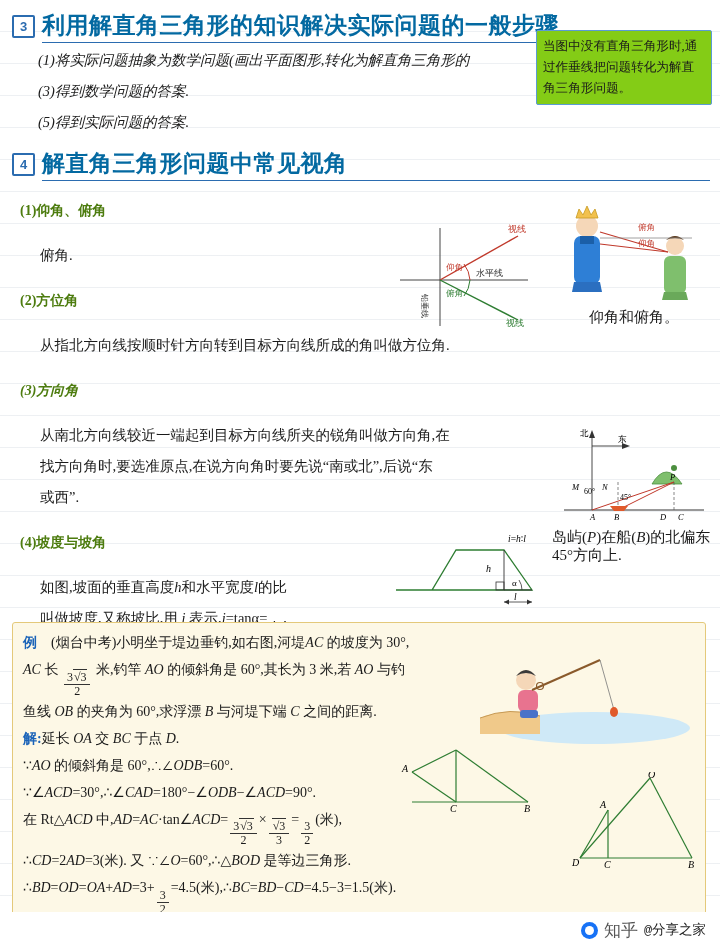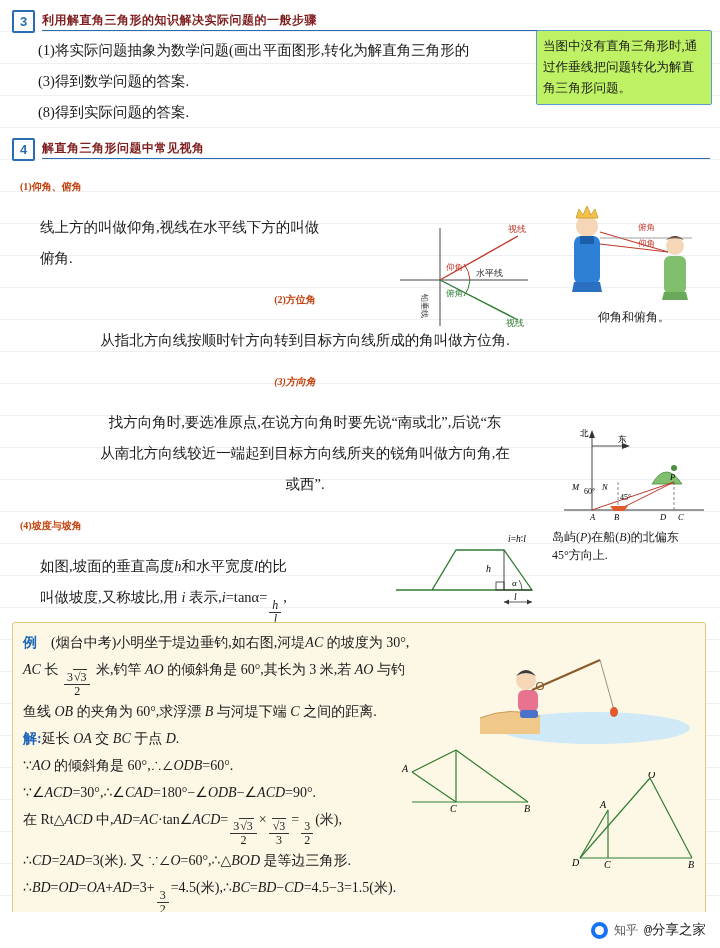--- a/index.html
+++ b/index.html
@@ -27,45 +27,45 @@
   .sec-head{display:flex;align-items:center;gap:7px;margin:4px 0 2px 2px;}
   .sec-num{
     width:19px;height:19px;flex:0 0 19px;
     border:2px solid #2b6cb0;color:#2b6cb0;
     font-family:"Liberation Sans", sans-serif;
     font-size:13px;font-weight:bold;
     display:flex;align-items:center;justify-content:center;
     border-radius:2px;background:#fff;
   }
   .sec-title{
-    font-size:12px;font-weight:bold;color:#7f1d1d;
+    font-size:23px;font-weight:bold;color:#0369a1;
     letter-spacing:0.5px;
     border-bottom:1.6px solid #2b6cb0;
     padding-bottom:1px;flex:1;
   }
 
   
   .ln{font-size:14.5px;line-height:31px;margin:0;}
   .ind{padding-left:28px;}
   .ind2{padding-left:46px;}
-  .sub-head{color:#c2410c;font-weight:bold;font-size:10px;line-height:31px;}
+  .sub-head{color:#4d7c0f;font-weight:bold;font-size:14px;line-height:31px;}
   i,.it{font-family:"Liberation Serif", serif;font-style:italic;}
 
   
   .note-box{
     position:absolute;right:8px;top:30px;width:162px;
     border:1px solid #5b9bd5;border-radius:2px;
-    background:#bef264;
+    background:#84cc16;
     padding:5px 6px;
     font-size:12.6px;line-height:21px;color:#1a1a1a;
   }
 
   
   .fig{position:absolute;}
-  .cap{font-size:12px;text-align:center;line-height:18px;}
+  .cap{font-size:15px;text-align:center;line-height:18px;}
 
   
   .example{
     position:absolute;left:12px;top:622px;width:694px;
     border:1px solid #e4c97a;background:#fdf8e6;border-radius:3px;
     padding:6px 10px 8px 10px;
     box-sizing:border-box;
   }
   .ex-line{font-size:14px;line-height:27px;margin:0;}
   .ex-tag{color:#1a63b8;font-weight:bold;}
@@ -73,65 +73,64 @@
   .frac .num{border-bottom:1px solid #333;padding:0 3px;}
   .frac .den{padding:0 3px;}
   .rad{border-top:1px solid #333;padding:0 1px;}
 
   
   .footer{
     position:absolute;left:0;right:0;bottom:0;height:36px;
     background:#fff;display:flex;align-items:center;justify-content:flex-end;
     padding-right:14px;gap:6px;
   }
-  .zh-logo{font-size:12px;color:#555;font-family:"Liberation Sans", sans-serif;}
+  .zh-logo{font-size:17px;color:#555;font-family:"Liberation Sans", sans-serif;}
   .zh-user{font-size:13.5px;color:#222;font-family:Liberation Mono, monospace;}
   .zh-av{width:17px;height:17px;border-radius:50%;background:#1772f6;display:inline-block;position:relative;}
   .zh-av::after{content:"";position:absolute;left:4px;top:4px;width:9px;height:9px;border-radius:50%;background:#fff;}
 </style>
 </head>
 <body>
 
 <div class="page"></div>
 
 <div class="content">
 
   <div class="sec-head">
     <div class="sec-num">3</div>
     <div class="sec-title">利用解直角三角形的知识解决实际问题的一般步骤</div>
   </div>
 
-  <div style="width:505px;">
+  <div style="width:505px;font-style:italic;">
     <p class="ln ind">(1)将实际问题抽象为数学问题(画出平面图形,转化为解直角三角形的</p>
     <p class="ln ind">(3)得到数学问题的答案.</p>
-    <p class="ln ind">(8)得到实际问题的答案.</p>
+    <p class="ln ind">(5)得到实际问题的答案.</p>
   </div>
 
   <div class="note-box">
     <span>当图中没有直角三角形时,通过作垂线把问题转化为解直角三角形问题。</span>
   </div>
 
   <div class="sec-head" style="margin-top:10px;">
     <div class="sec-num">4</div>
     <div class="sec-title">解直角三角形问题中常见视角</div>
   </div>
 
   <div style="width:400px;">
     <p class="sub-head ind" style="padding-left:10px;">(1)仰角、俯角</p>
-    <p class="ln ind2" style="padding-left:30px;">线上方的叫做仰角,视线在水平线下方的叫做</p>
     <p class="ln ind2" style="padding-left:30px;">俯角.</p>
   </div>
 
-  <div style="width:560px;text-align:center;">
+  <div style="width:560px;">
     <p class="sub-head" style="padding-left:10px;">(2)方位角</p>
     <p class="ln" style="padding-left:30px;">从指北方向线按顺时针方向转到目标方向线所成的角叫做方位角.</p>
 
     <p class="sub-head" style="padding-left:10px;font-style:italic;">(3)方向角</p>
+    <p class="ln" style="padding-left:30px;">从南北方向线较近一端起到目标方向线所夹的锐角叫做方向角,在</p>
     <p class="ln" style="padding-left:30px;">找方向角时,要选准原点,在说方向角时要先说“南或北”,后说“东</p>
-    <p class="ln" style="padding-left:30px;">从南北方向线较近一端起到目标方向线所夹的锐角叫做方向角,在</p>
     <p class="ln" style="padding-left:30px;">或西”.</p>
   </div>
 
   <div style="width:400px;">
     <p class="sub-head" style="padding-left:10px;">(4)坡度与坡角</p>
     <p class="ln" style="padding-left:30px;">
       如图,坡面的垂直高度<i>h</i>和水平宽度<i>l</i>的比
     </p>
     <p class="ln" style="padding-left:30px;">
       叫做坡度,又称坡比,用 <i>i</i> 表示,<i>i</i>=tanα=<span class="frac">

